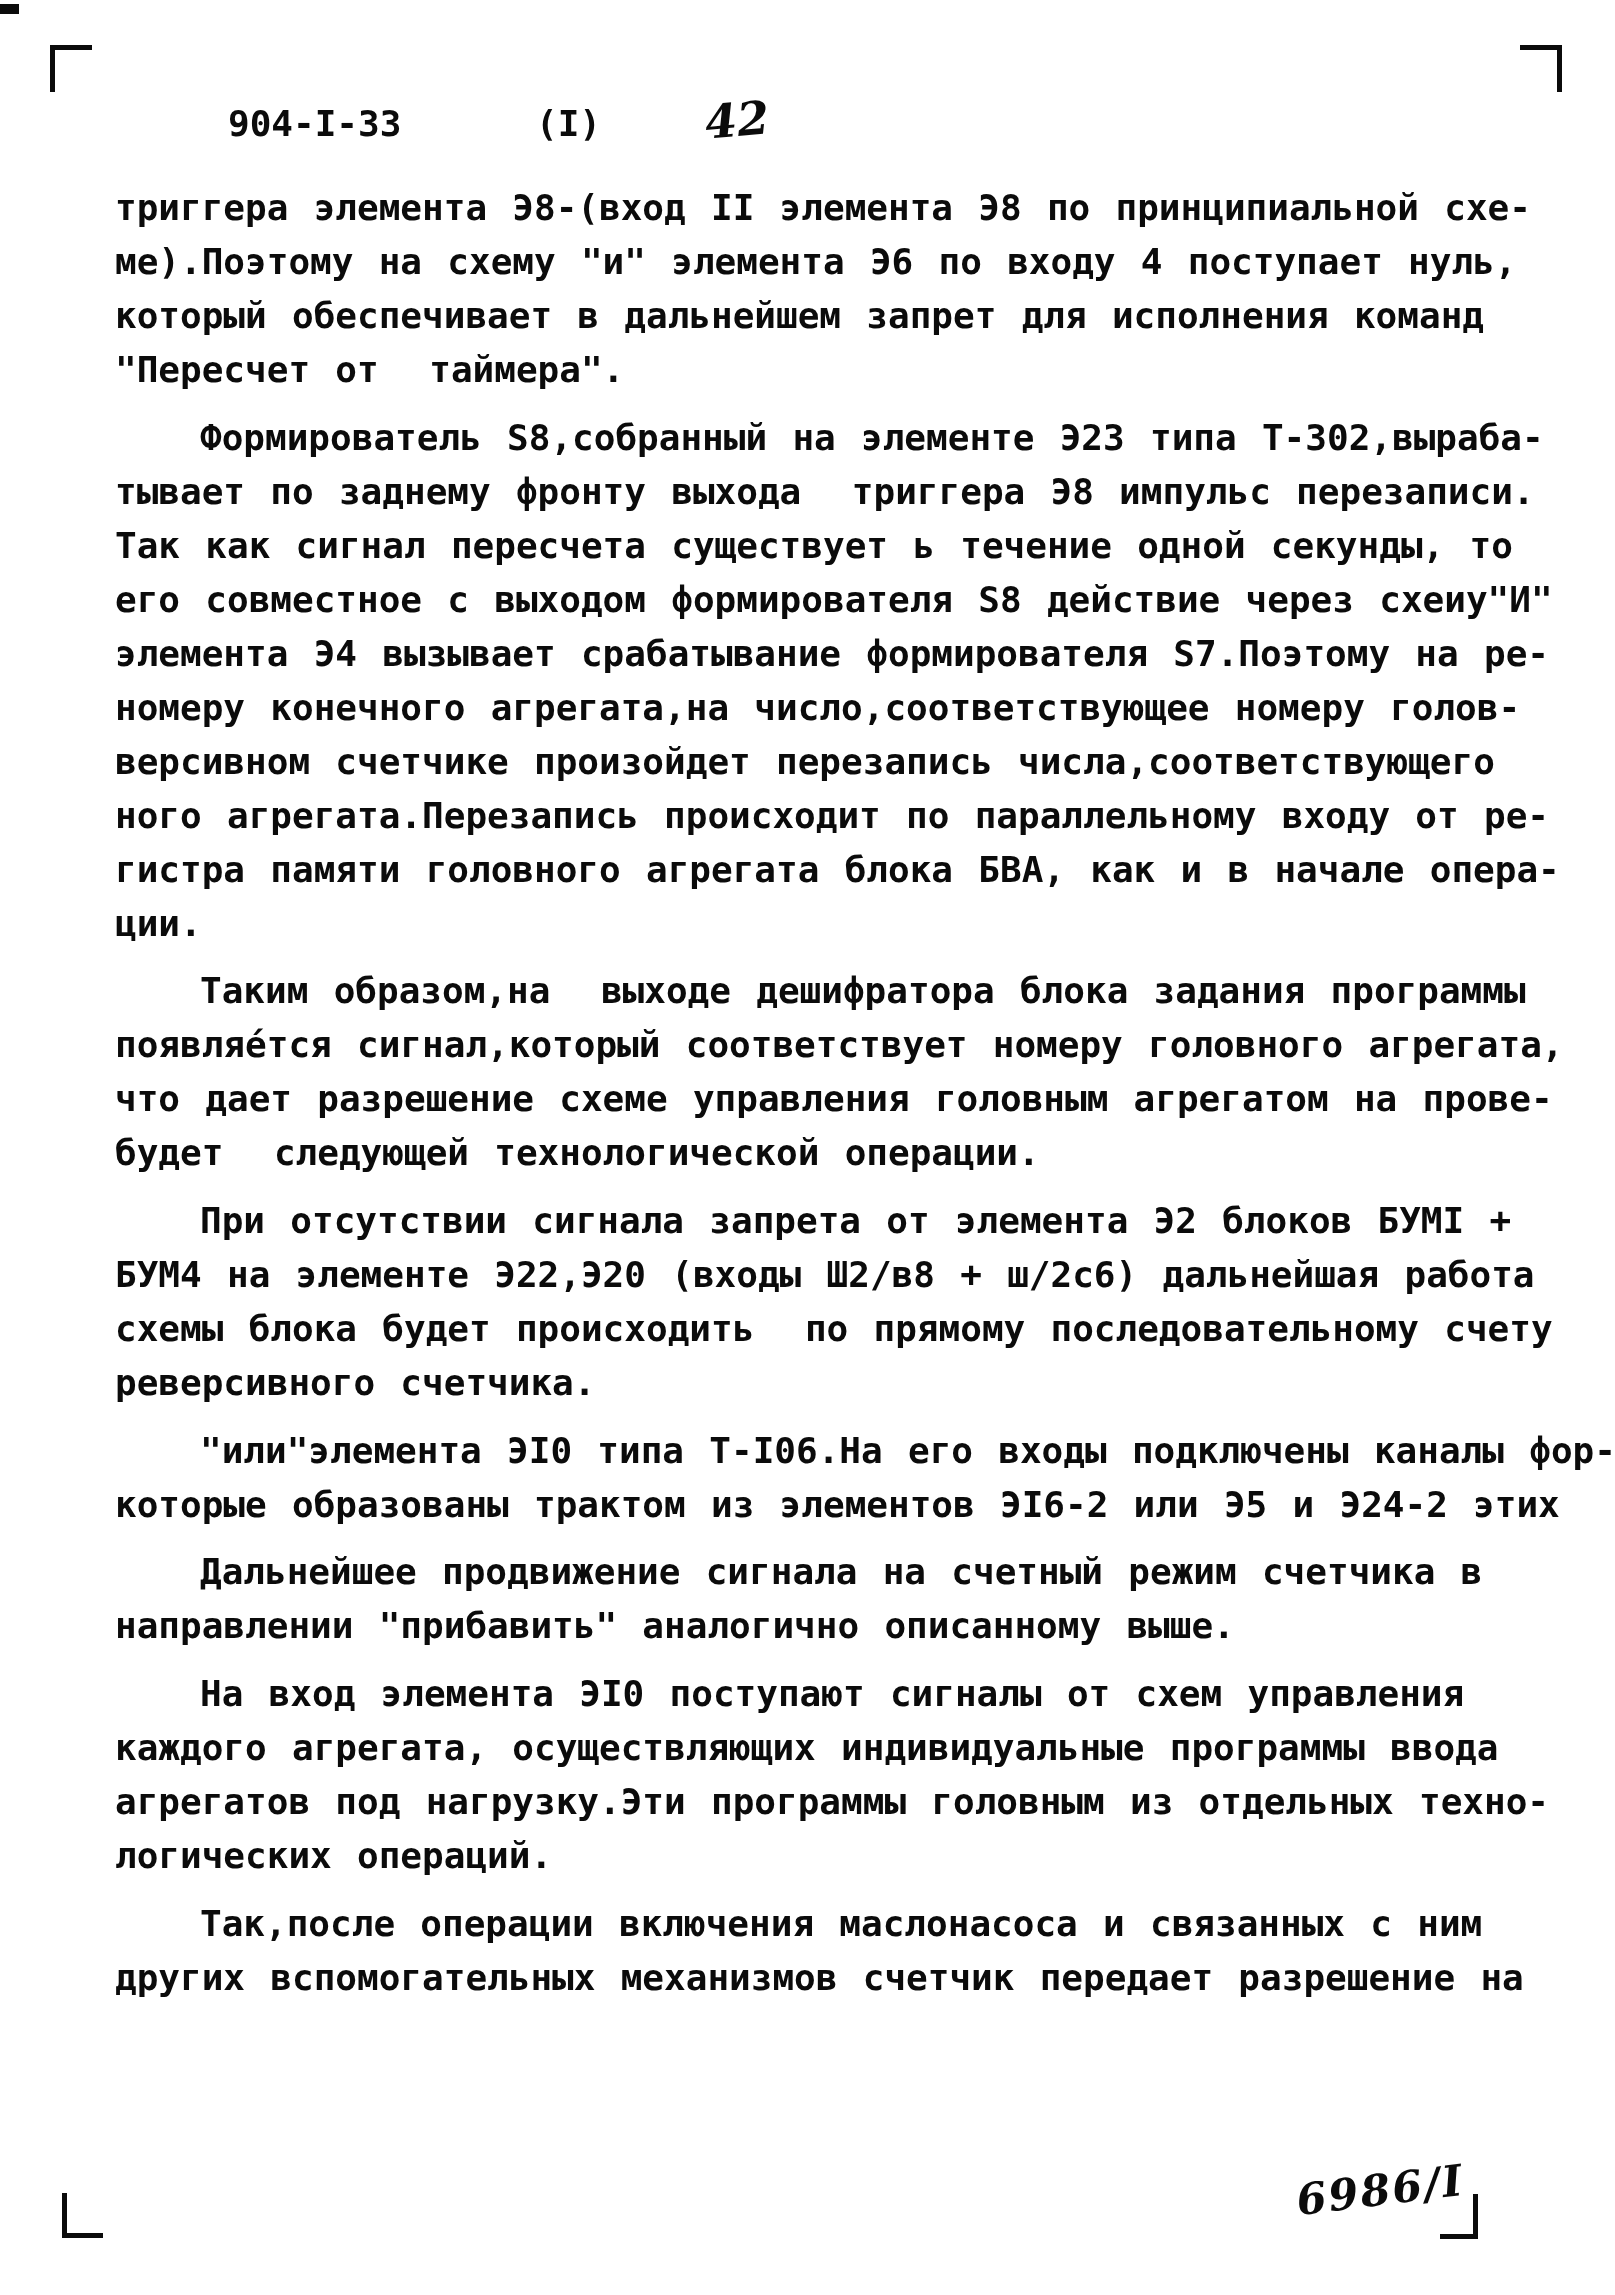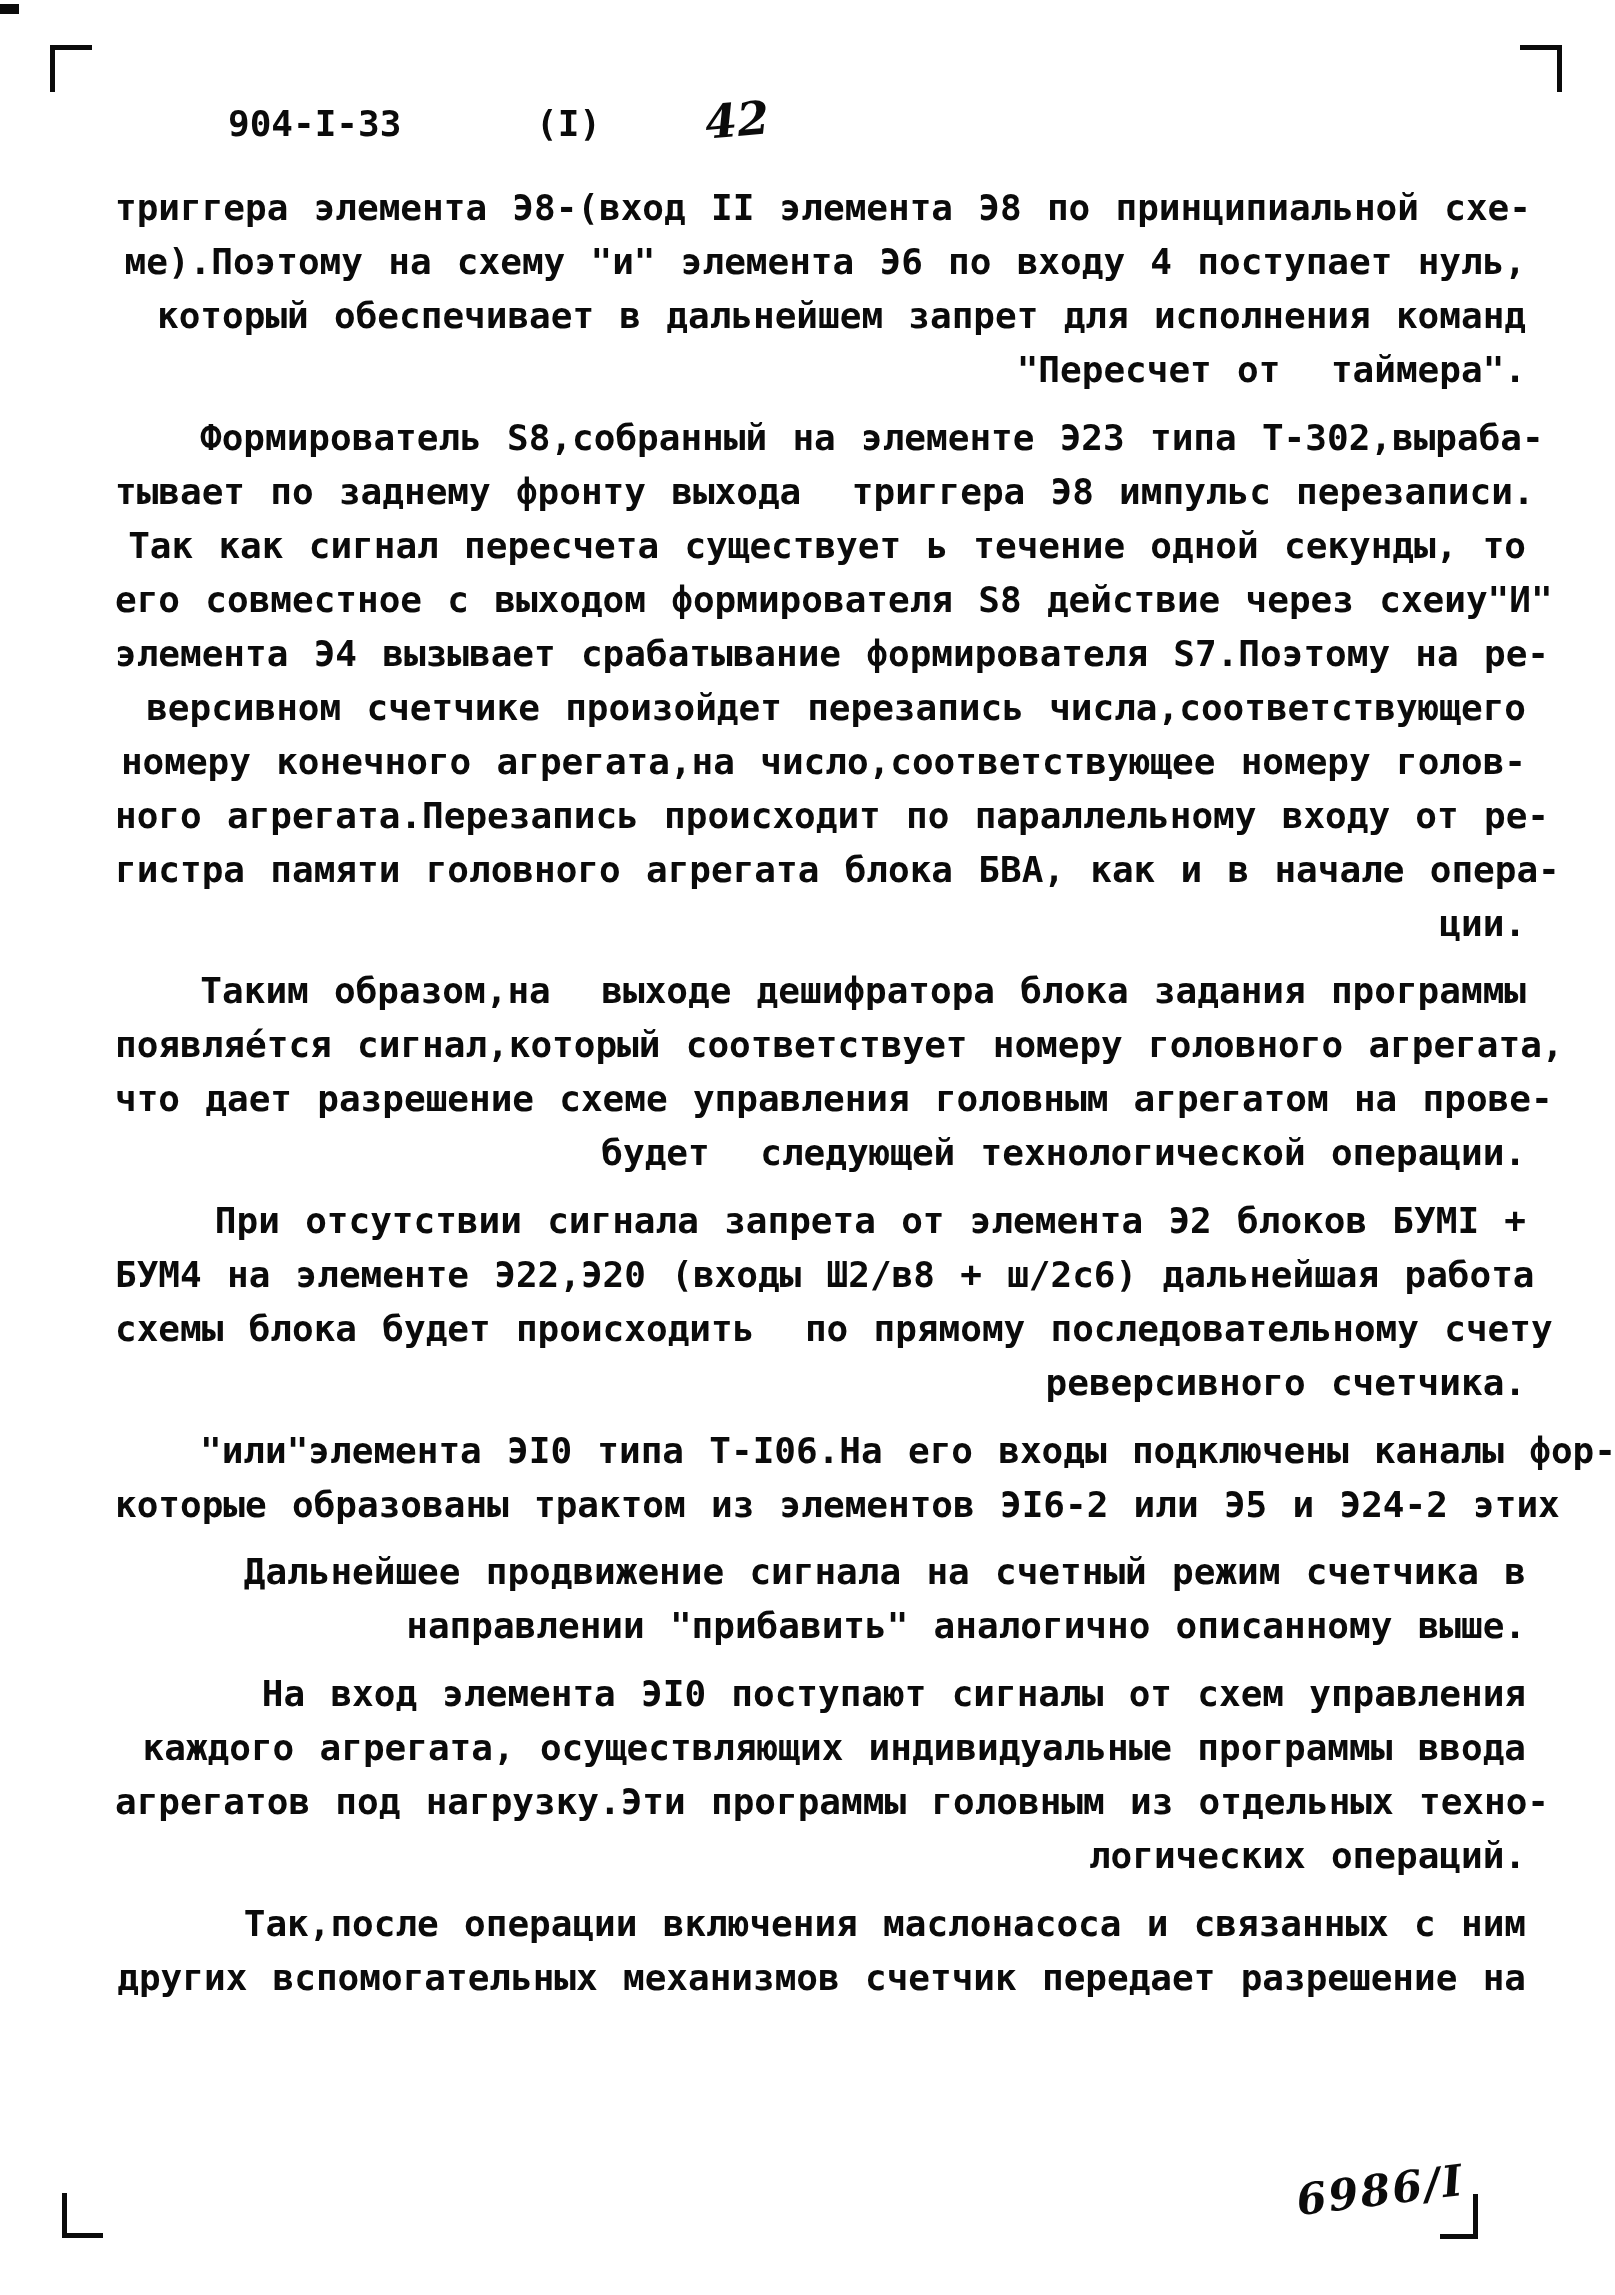--- a/index.html
+++ b/index.html
@@ -42,21 +42,21 @@
     position: absolute; left: 705px; top: -5.8px;
     font-size: 46px;
     transform: rotate(-5deg);
   }
   .body-text {
     position: absolute;
     left: 115px;
     top: 181px;
     width: 1411px;
   }
-  .paragraph { margin: 0 0 13.7px 0; text-align: right; }
+  .paragraph { margin: 0 0 13.7px 0; }
   .line {
     white-space: pre;
     line-height: 54px;
     height: 54px;
   }
   .paragraph.indent .line:first-child { padding-left: 85px; }
   .footer-code {
     position: absolute;
     left: 1296px;
     top: 2165px;
@@ -101,22 +101,22 @@
         <div class="line">ме).Поэтому на схему "и" элемента Э6 по входу 4 поступает нуль,</div>
         <div class="line">который обеспечивает в дальнейшем запрет для исполнения команд</div>
         <div class="line">"Пересчет от  таймера".</div>
       </div>
       <div class="paragraph indent">
         <div class="line">Формирователь S8,собранный на элементе Э23 типа Т-302,выраба-</div>
         <div class="line">тывает по заднему фронту выхода  триггера Э8 импульс перезаписи.</div>
         <div class="line">Так как сигнал пересчета существует ь течение одной секунды, то</div>
         <div class="line">его совместное с выходом формирователя S8 действие через схеиу"И"</div>
         <div class="line">элемента Э4 вызывает срабатывание формирователя S7.Поэтому на ре-</div>
+        <div class="line">номеру конечного агрегата,на число,соответствующее номеру голов-</div>
         <div class="line">версивном счетчике произойдет перезапись числа,соответствующего</div>
-        <div class="line">номеру конечного агрегата,на число,соответствующее номеру голов-</div>
         <div class="line">ного агрегата.Перезапись происходит по параллельному входу от ре-</div>
         <div class="line">гистра памяти головного агрегата блока БВА, как и в начале опера-</div>
         <div class="line">ции.</div>
       </div>
       <div class="paragraph indent">
         <div class="line">Таким образом,на  выходе дешифратора блока задания программы</div>
         <div class="line">появляе́тся сигнал,который соответствует номеру головного агрегата,</div>
         <div class="line">что дает разрешение схеме управления головным агрегатом на прове-</div>
         <div class="line">будет  следующей технологической операции.</div>
       </div>

